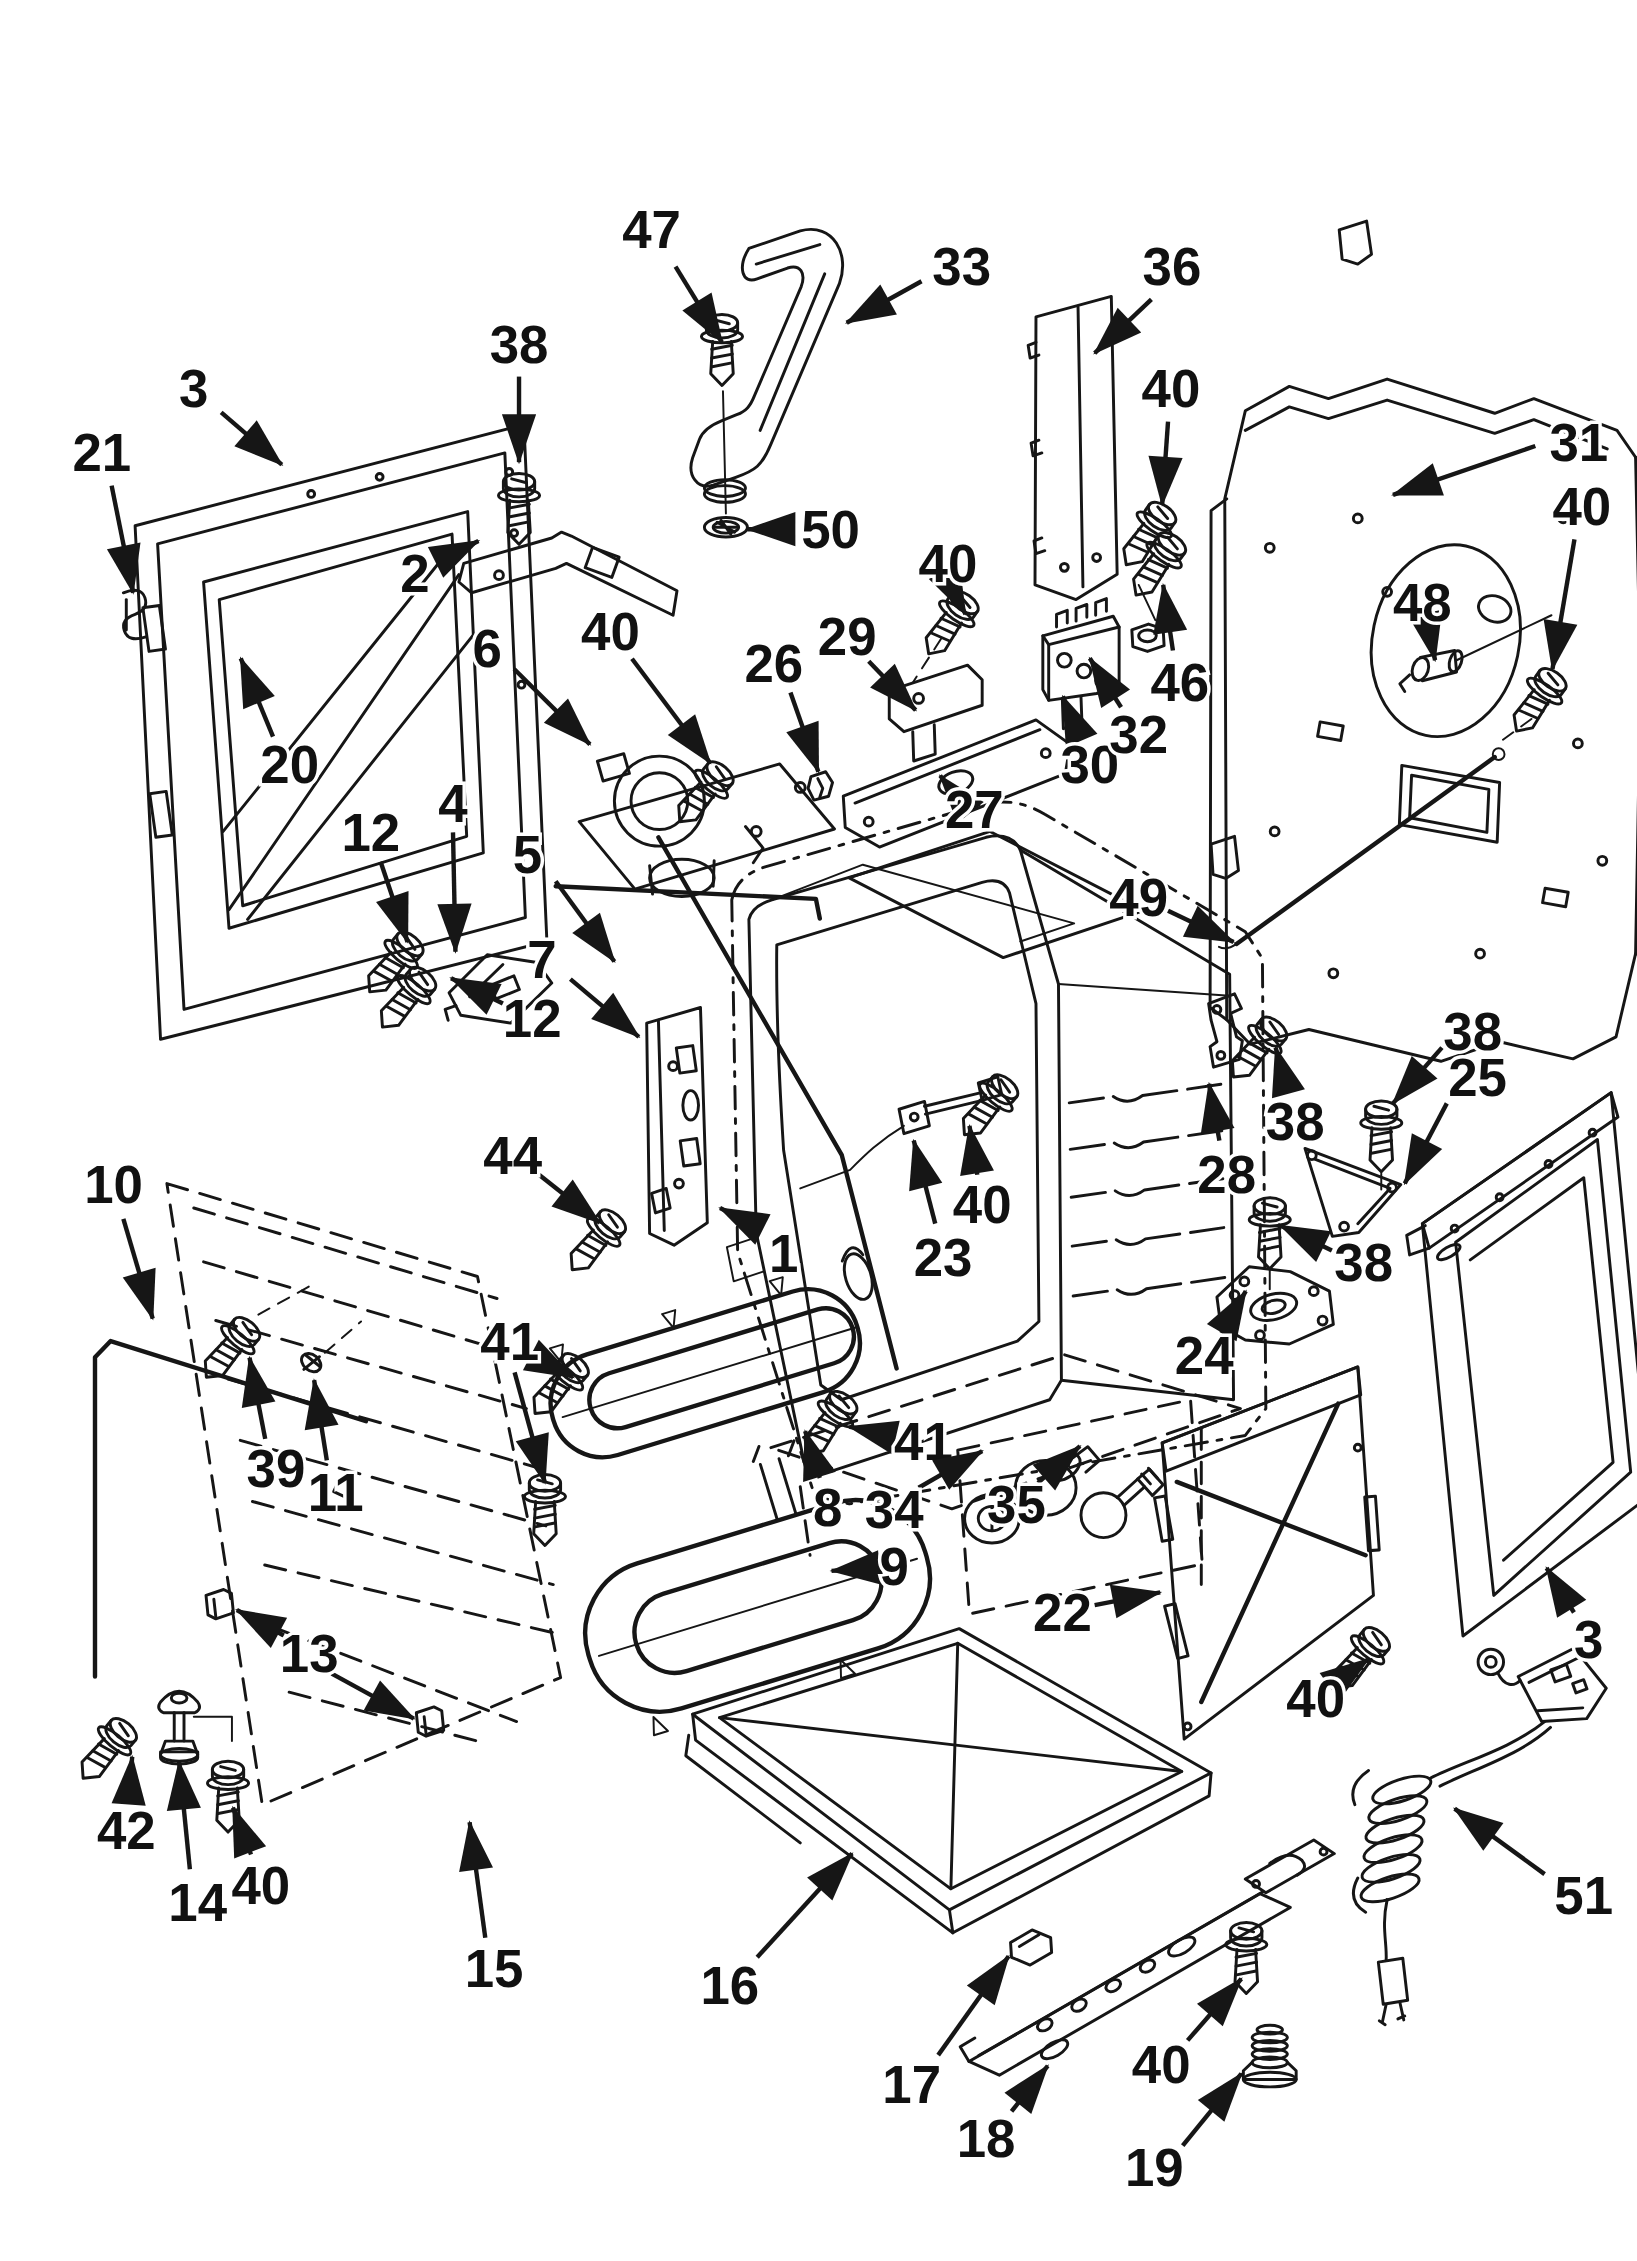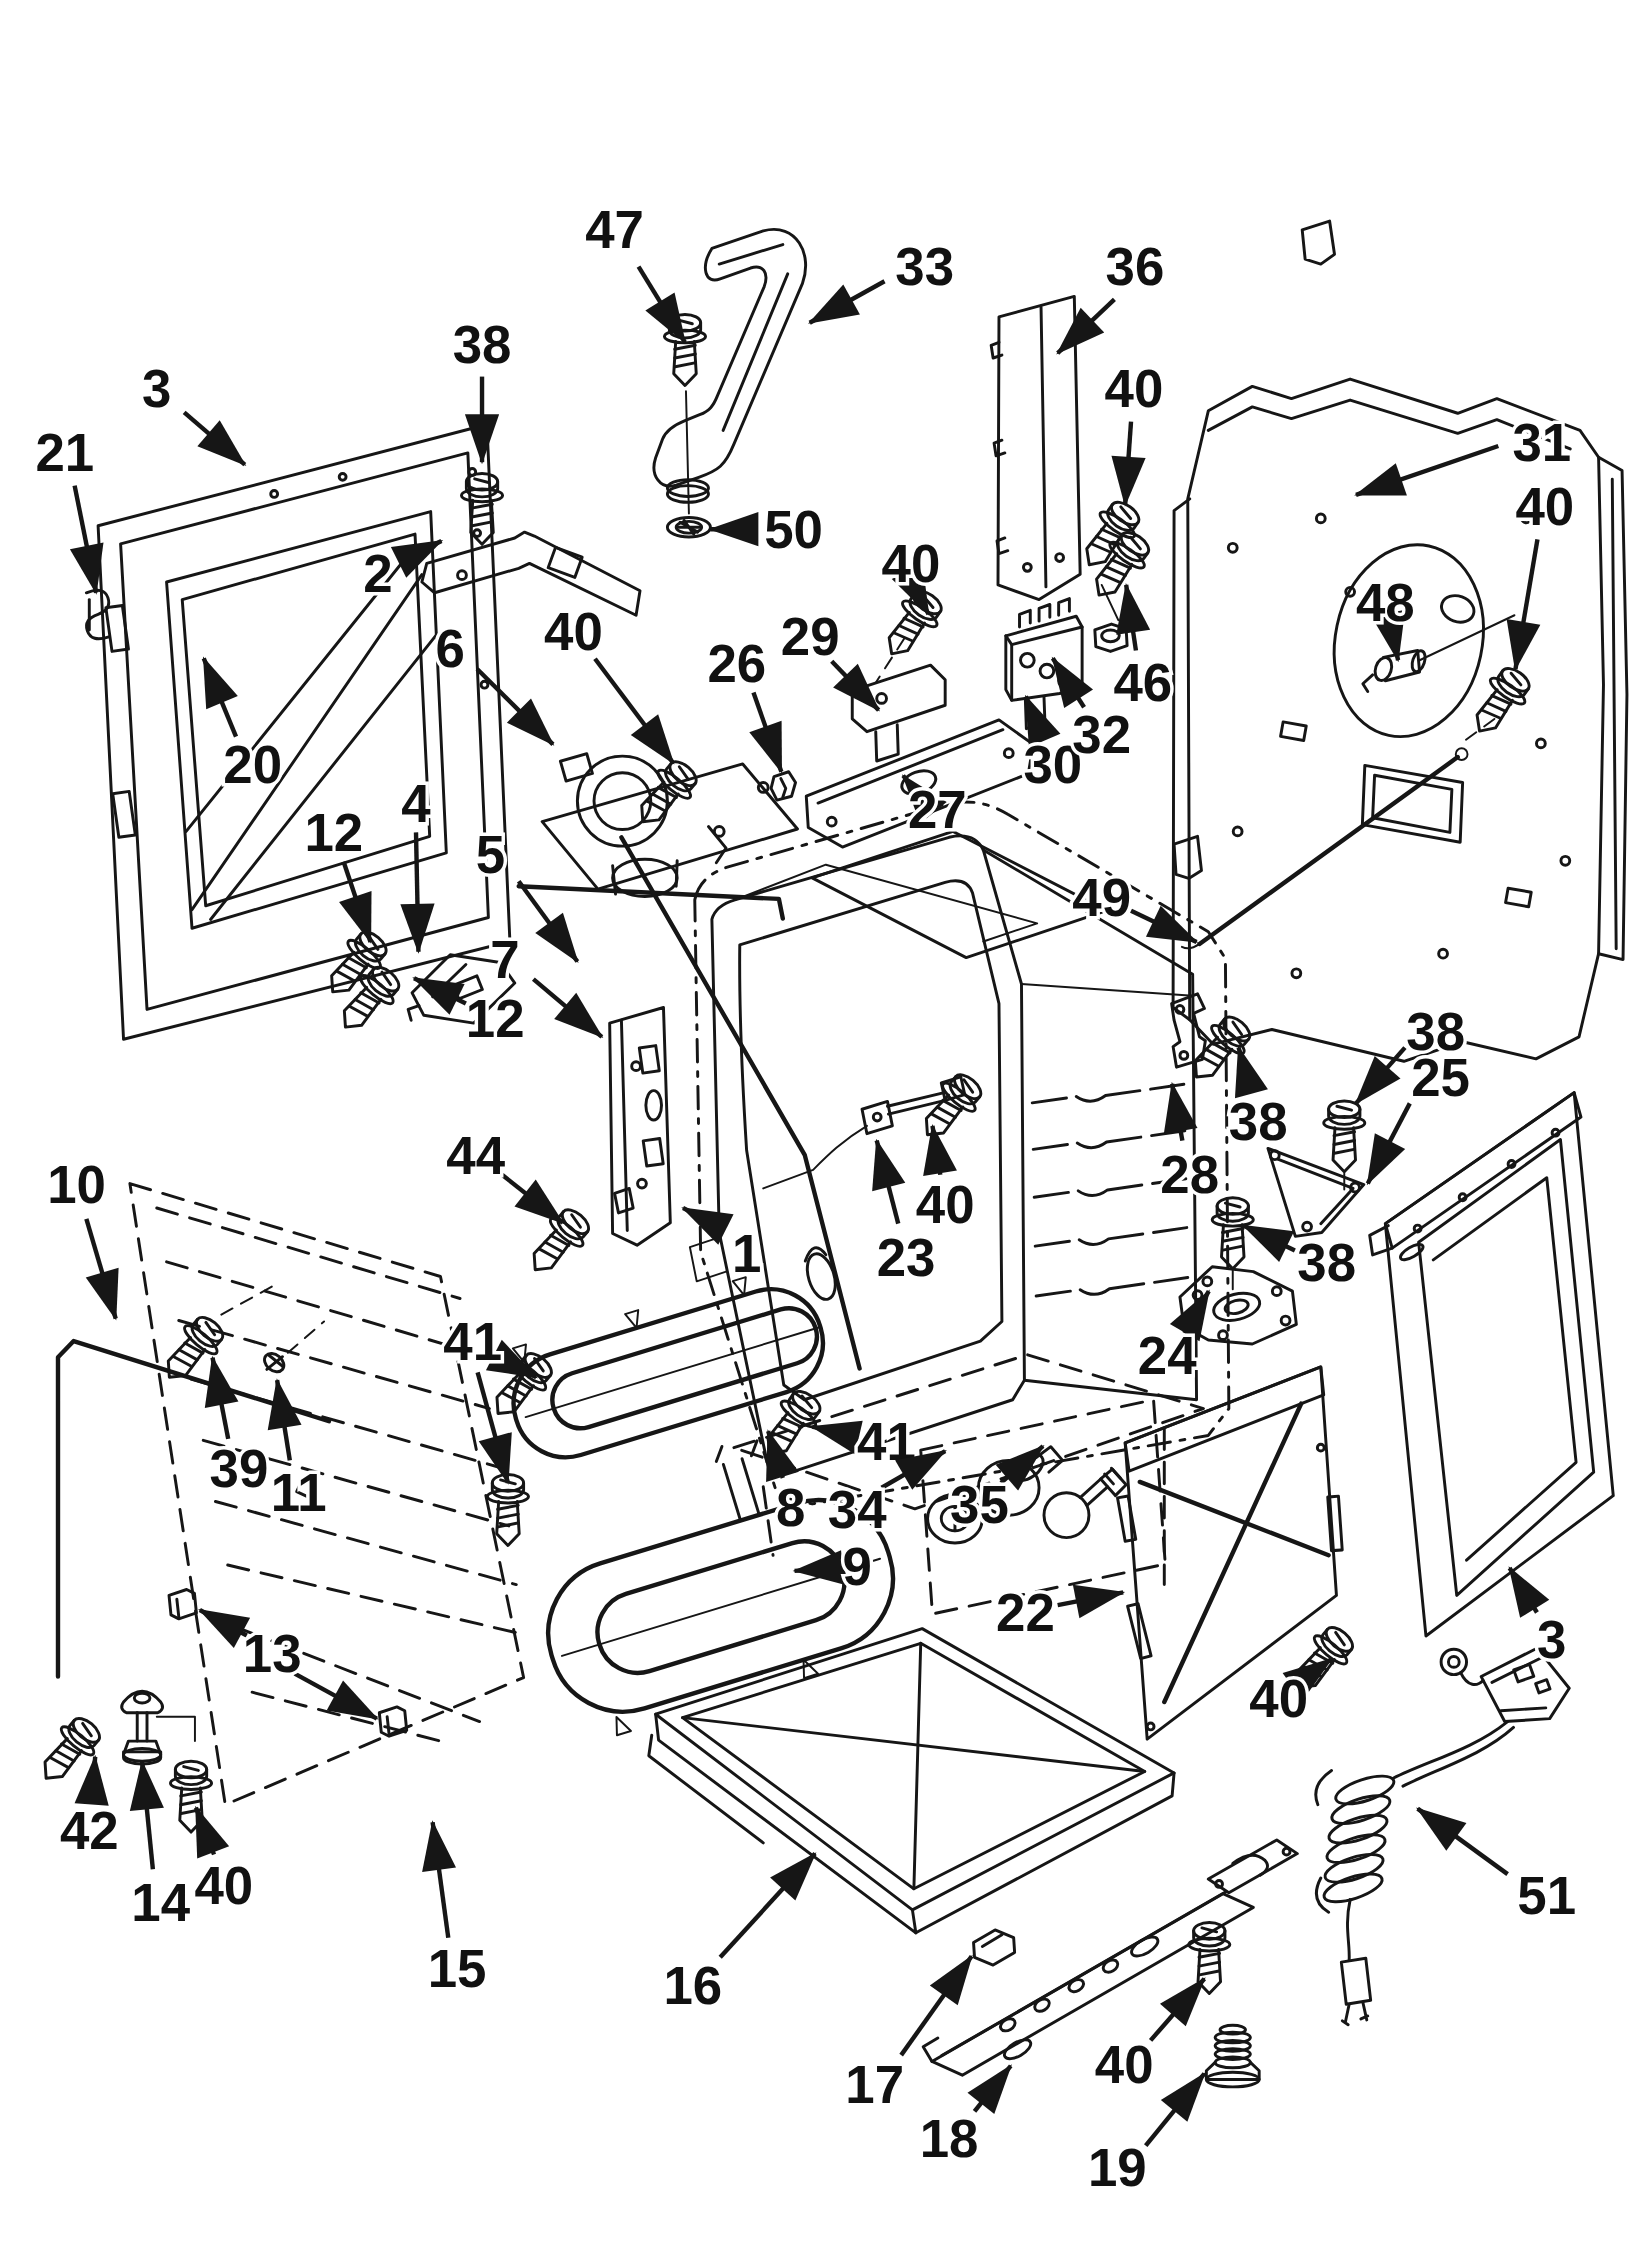--- a/index.html
+++ b/index.html
@@ -1,17 +1,17 @@
 <!DOCTYPE html>
 <html style="font-size:7.8px"><head>
 <meta charset="utf-8">
 <style>
   html,body{margin:0;padding:0;background:#fff;}
   body{width:1638px;height:2261px;position:relative;font-family:"Liberation Sans",sans-serif;}
-  #stage{position:absolute;left:0;top:0;width:1506px;height:2261px;}
+  #stage{position:absolute;left:0;top:0;width:1506px;height:2261px;padding-left:37px;}
   svg{display:block;}
   .ink{stroke:#161616;fill:none;stroke-width:6;stroke-linecap:round;stroke-linejoin:round;}
   .thin{stroke-width:4;}
   .thick{stroke-width:9;}
   .dash{stroke-dasharray:44 26;}
   .dashdot{stroke-dasharray:46 20 10 20;}
   .smalldash{stroke-dasharray:26 20;}
   .lbl{font-family:"Liberation Sans",sans-serif;font-weight:700;font-size:108px;fill:#111;
        paint-order:stroke;stroke:#ffffff;stroke-width:14;text-anchor:middle;}
   .arrow{stroke:#161616;stroke-width:9;fill:none;}

